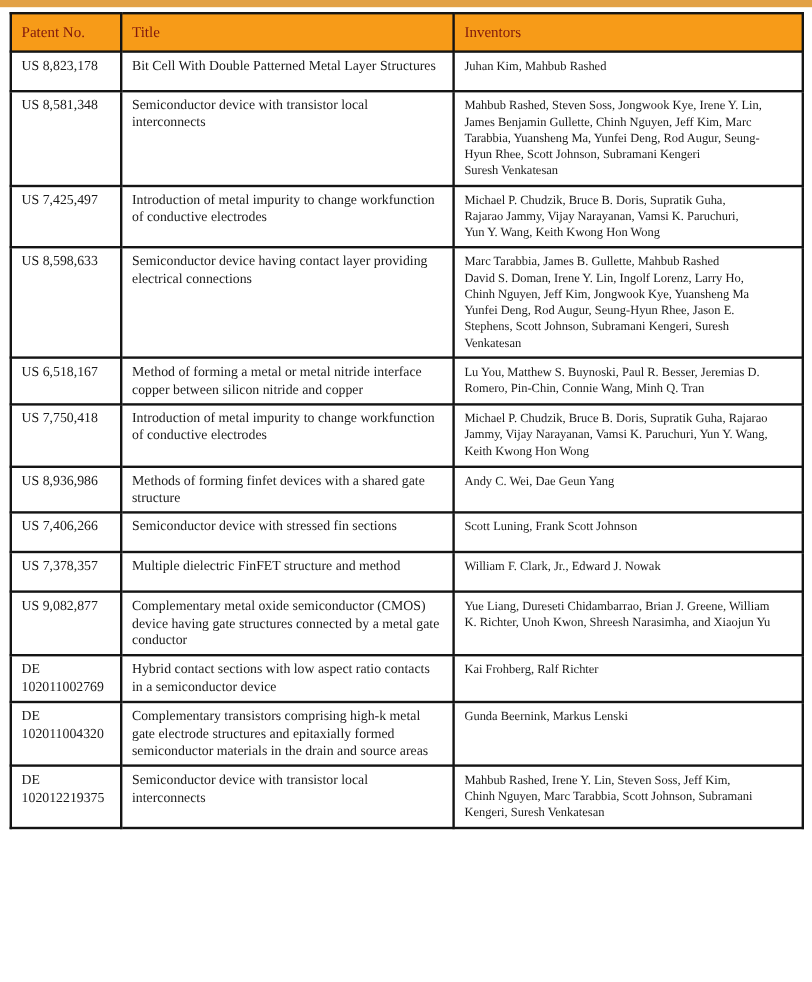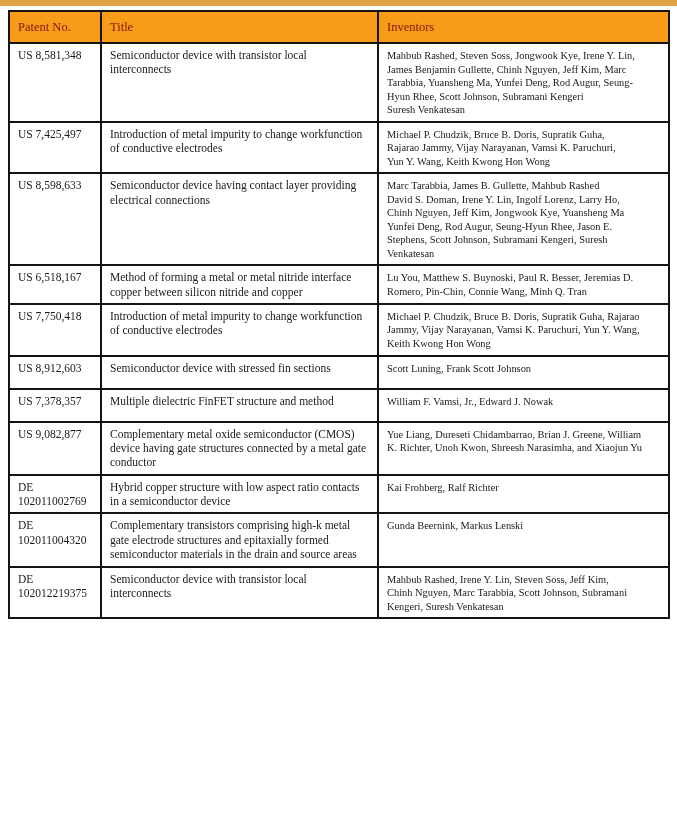--- a/index.html
+++ b/index.html
@@ -71,20 +71,25 @@
   </colgroup>
   <thead>
     <tr>
       <th>Patent No.</th>
       <th>Title</th>
       <th>Inventors</th>
     </tr>
   </thead>
   <tbody id="table-body">
       <tr class="patent-row">
+    <td class="patent">US 8,823,178</td>
+    <td class="title">Bit Cell With Double Patterned Metal Layer Structures</td>
+    <td class="inventors">Juhan Kim, Mahbub Rashed</td>
+  </tr>
+      <tr class="patent-row">
     <td class="patent">US 8,581,348</td>
     <td class="title">Semiconductor device with transistor local
 interconnects</td>
     <td class="inventors">Mahbub Rashed, Steven Soss, Jongwook Kye, Irene Y. Lin,
 James Benjamin Gullette, Chinh Nguyen, Jeff Kim, Marc
 Tarabbia, Yuansheng Ma, Yunfei Deng, Rod Augur, Seung-
 Hyun Rhee, Scott Johnson, Subramani Kengeri
 Suresh Venkatesan</td>
   </tr>
       <tr class="patent-row">
@@ -115,41 +120,47 @@
   </tr>
       <tr class="patent-row">
     <td class="patent">US 7,750,418</td>
     <td class="title">Introduction of metal impurity to change workfunction
 of conductive electrodes</td>
     <td class="inventors">Michael P. Chudzik, Bruce B. Doris, Supratik Guha, Rajarao
 Jammy, Vijay Narayanan, Vamsi K. Paruchuri, Yun Y. Wang,
 Keith Kwong Hon Wong</td>
   </tr>
       <tr class="patent-row">
-    <td class="patent">US 8,912,603</td>
+    <td class="patent">US 8,936,986</td>
+    <td class="title">Methods of forming finfet devices with a shared gate
+structure</td>
+    <td class="inventors">Andy C. Wei, Dae Geun Yang</td>
+  </tr>
+      <tr class="patent-row">
+    <td class="patent">US 7,406,266</td>
     <td class="title">Semiconductor device with stressed fin sections</td>
     <td class="inventors">Scott Luning, Frank Scott Johnson</td>
   </tr>
       <tr class="patent-row">
     <td class="patent">US 7,378,357</td>
     <td class="title">Multiple dielectric FinFET structure and method</td>
-    <td class="inventors">William F. Vamsi, Jr., Edward J. Nowak</td>
+    <td class="inventors">William F. Clark, Jr., Edward J. Nowak</td>
   </tr>
       <tr class="patent-row">
     <td class="patent">US 9,082,877</td>
     <td class="title">Complementary metal oxide semiconductor (CMOS)
 device having gate structures connected by a metal gate
 conductor</td>
     <td class="inventors">Yue Liang, Dureseti Chidambarrao, Brian J. Greene, William
 K. Richter, Unoh Kwon, Shreesh Narasimha, and Xiaojun Yu</td>
   </tr>
       <tr class="patent-row">
     <td class="patent">DE
 102011002769</td>
-    <td class="title">Hybrid copper structure with low aspect ratio contacts
+    <td class="title">Hybrid contact sections with low aspect ratio contacts
 in a semiconductor device</td>
     <td class="inventors">Kai Frohberg, Ralf Richter</td>
   </tr>
       <tr class="patent-row">
     <td class="patent">DE
 102011004320</td>
     <td class="title">Complementary transistors comprising high-k metal
 gate electrode structures and epitaxially formed
 semiconductor materials in the drain and source areas</td>
     <td class="inventors">Gunda Beernink, Markus Lenski</td>

